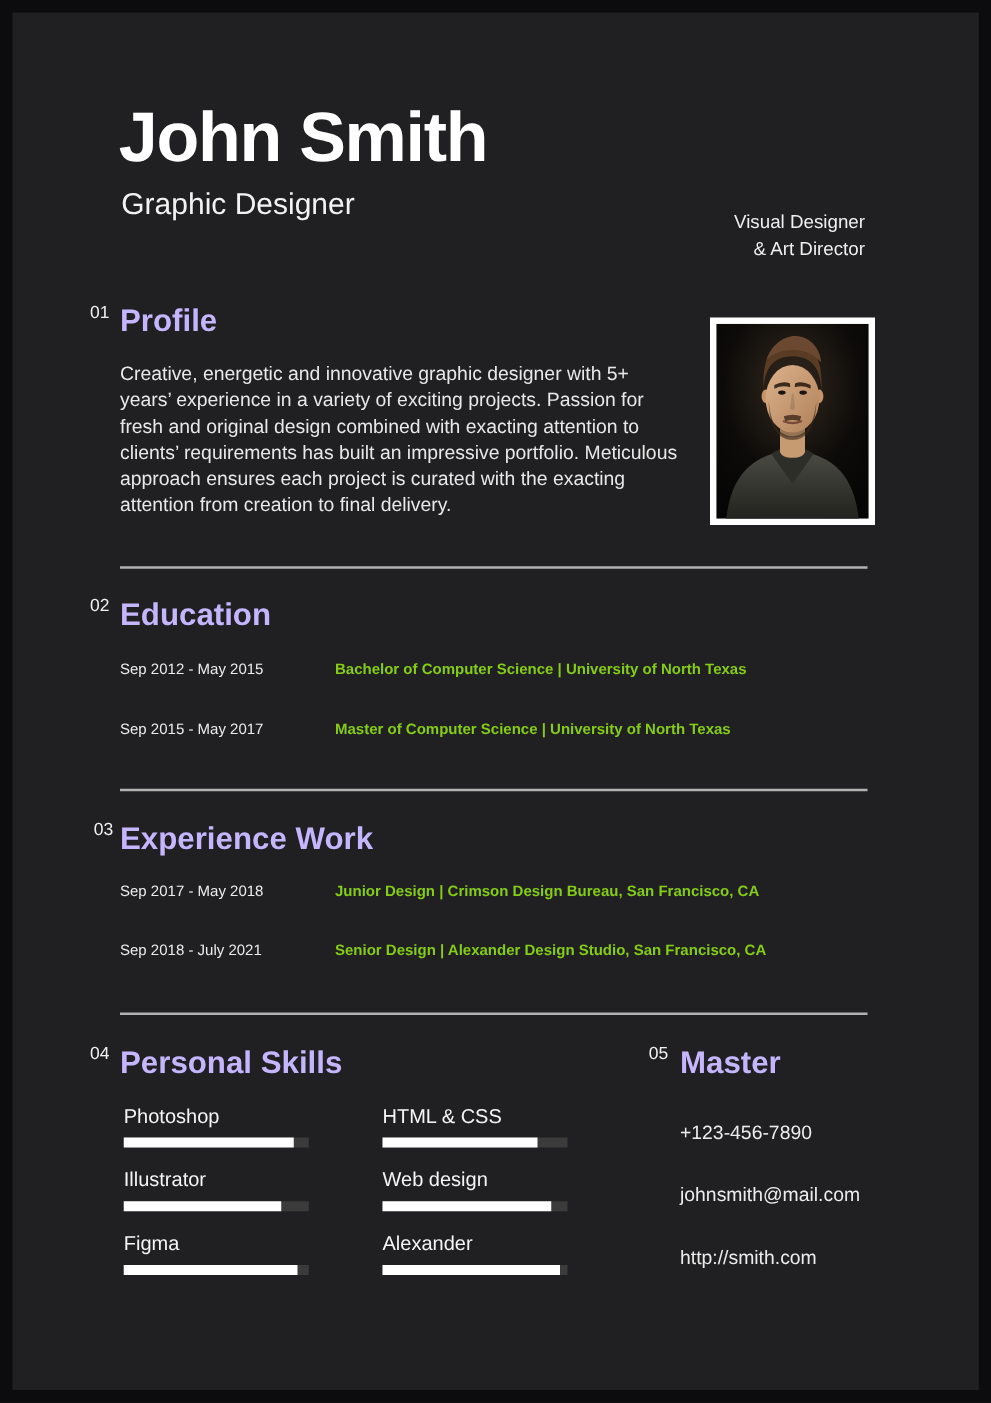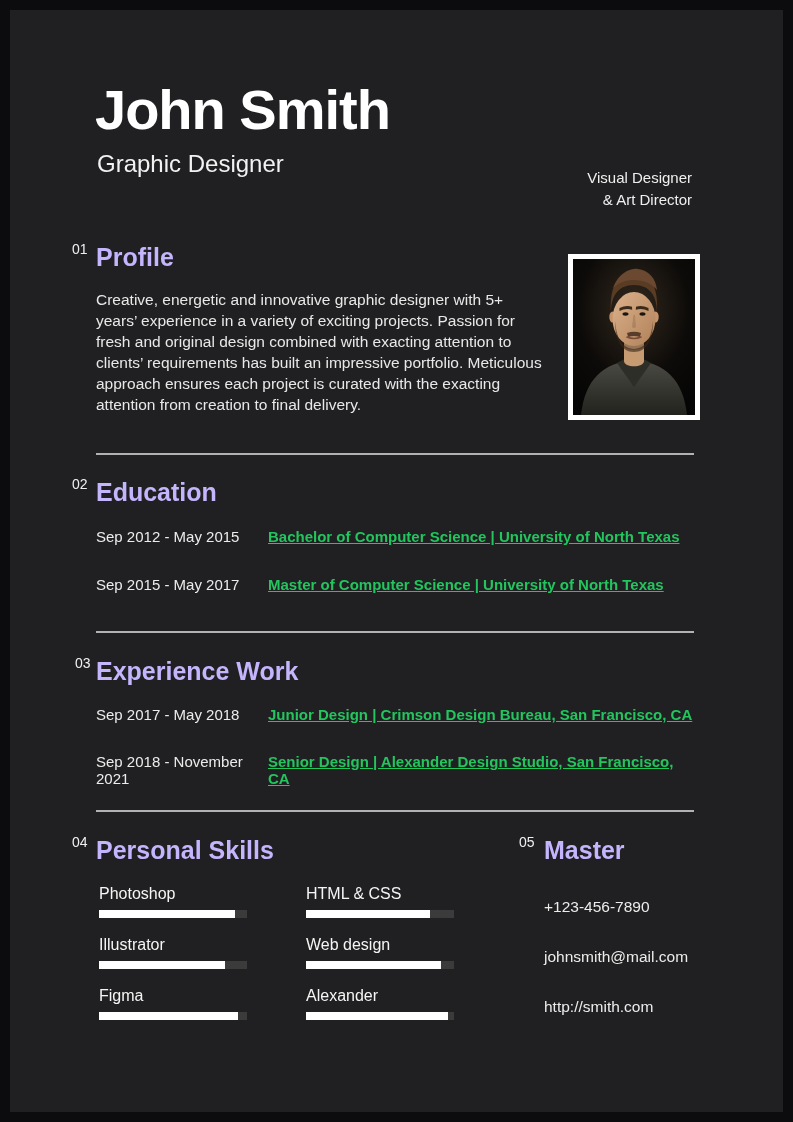--- a/index.html
+++ b/index.html
@@ -50,24 +50,24 @@
   .photo-frame svg { display: block; }
 
   .divider {
     left: 96px; width: 598px; height: 2px;
     background: #b2b2b2;
   }
 
   .entry-row {
     left: 96px; width: 600px;
     display: flex; align-items: baseline;
-    font-size: 15px;
+    font-size: 12px;
   }
   .entry-dates { width: 172px; flex: 0 0 172px; color: #ececec; font-weight: normal; }
-  .entry-desc  { color: #22c55e; font-weight: bold; text-decoration: underline; }
+  .entry-desc  { color: #84cc16; font-weight: bold; }
 
   .skill { width: 148px; }
   .skill-label { font-size: 16px; color: #f5f5f5; line-height: 20px; }
   .skill-track { margin-top: 6px; height: 8px; background: #3b3b3b; }
   .skill-fill  { display: block; height: 8px; background: #ffffff; width: 0; }
 
   .contact-item { font-size: 15.5px; color: #ececec; }
 </style>
 </head>
 <body>
@@ -149,21 +149,21 @@
 
   <div class="abs divider" style="top:631px;"></div>
 
   <div class="abs sec-num" style="left:75px; top:655px;">03</div>
   <div class="abs sec-title" style="left:96px; top:657px;">Experience Work</div>
   <div class="abs entry-row" style="top:706px;">
     <span class="entry-dates">Sep 2017 - May 2018</span>
     <span class="entry-desc">Junior Design | Crimson Design Bureau, San Francisco, CA</span>
   </div>
   <div class="abs entry-row" style="top:753px;">
-    <span class="entry-dates">Sep 2018 - November 2021</span>
+    <span class="entry-dates">Sep 2018 - July 2021</span>
     <span class="entry-desc">Senior Design | Alexander Design Studio, San Francisco, CA</span>
   </div>
 
   <div class="abs divider" style="top:810px;"></div>
 
   <div class="abs sec-num" style="left:72px; top:834px;">04</div>
   <div class="abs sec-title" style="left:96px; top:836px;">Personal Skills</div>
 
   <div class="abs skill" style="left:99px; top:884px;">
     <div class="skill-label">Photoshop</div>

